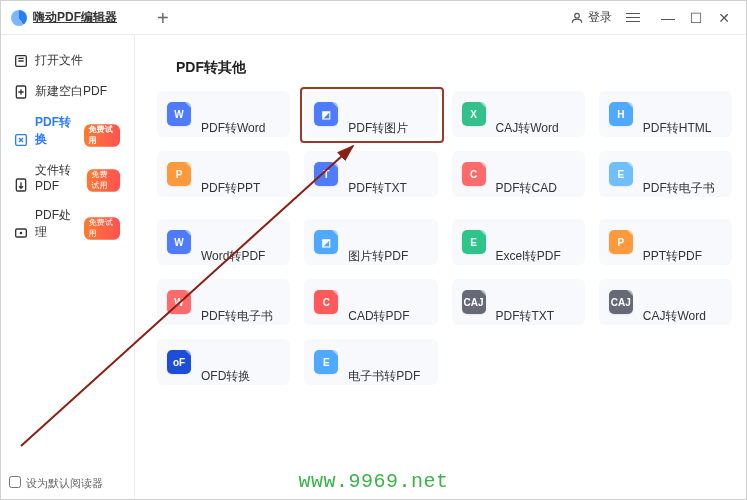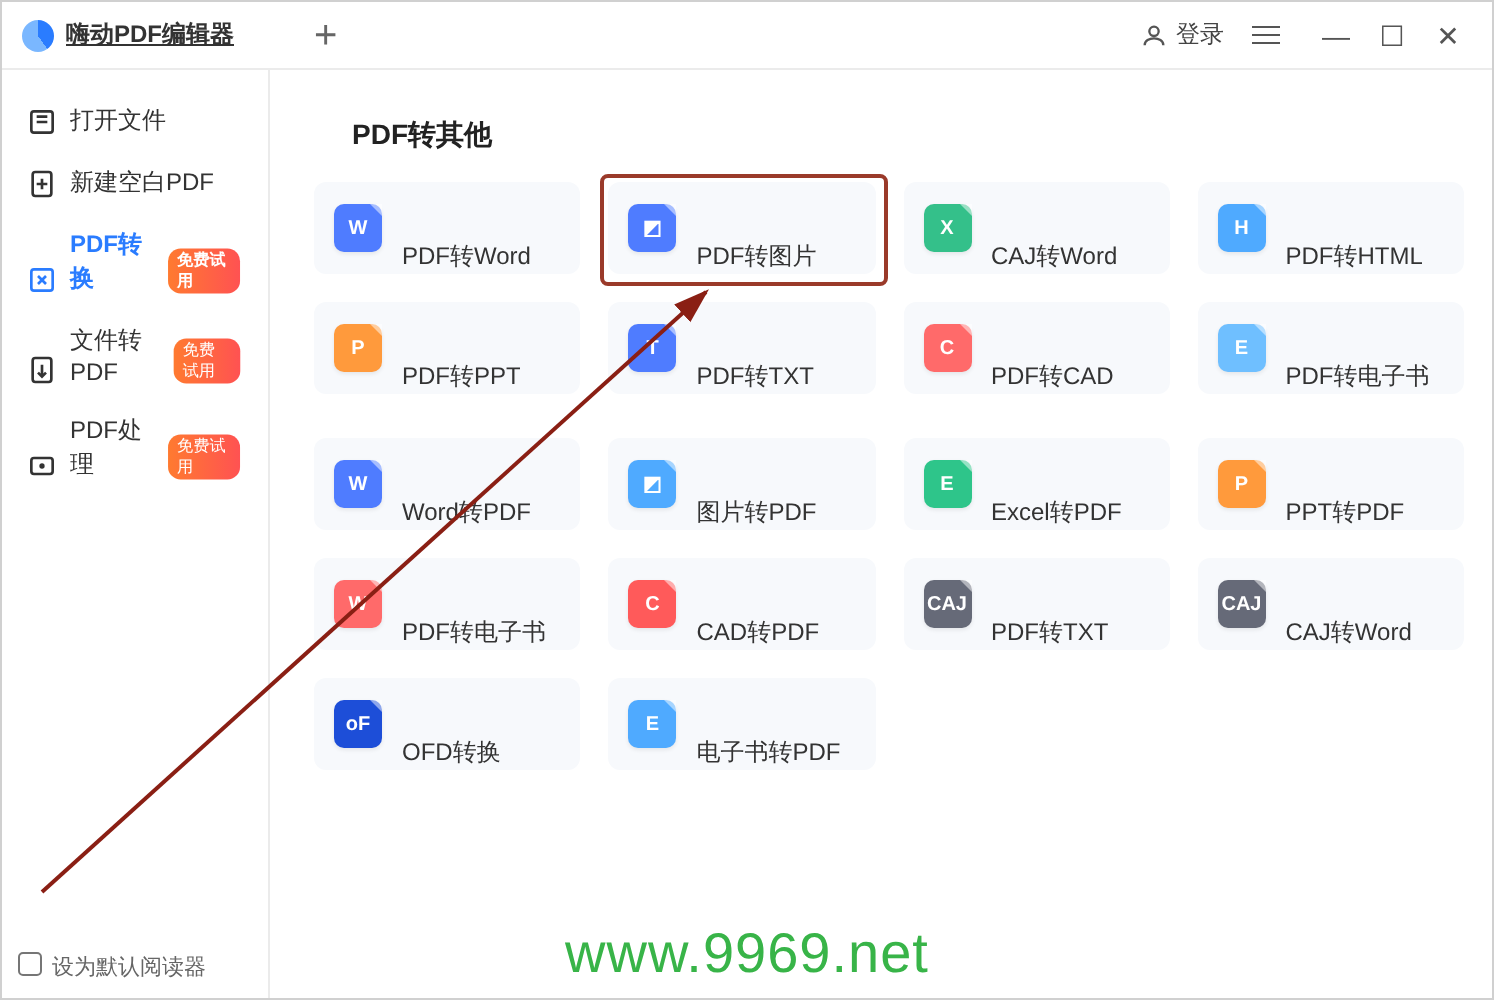--- a/index.html
+++ b/index.html
@@ -104,25 +104,25 @@
     position: absolute;
     border: 2px solid #9a3a2a;
     border-radius: 4px;
     pointer-events: none;
   }
   .arrow-svg { position: absolute; left: 0; top: 0; pointer-events: none; }
   .watermark {
     position: absolute;
     left: 50%; transform: translateX(-50%);
     bottom: 6px;
-    font-size: 28px;
+    font-size: 20px;
     color: #38b448;
     letter-spacing: .5px;
     pointer-events: none;
-    font-family: Liberation Sans, sans-serif;
+    font-family: Liberation Mono, monospace;
     margin-top: 32px;
   }
 </style>
 </head>
 <body>
 
 <div class="window">
 
   <div class="titlebar">
     <div class="logo"></div>

